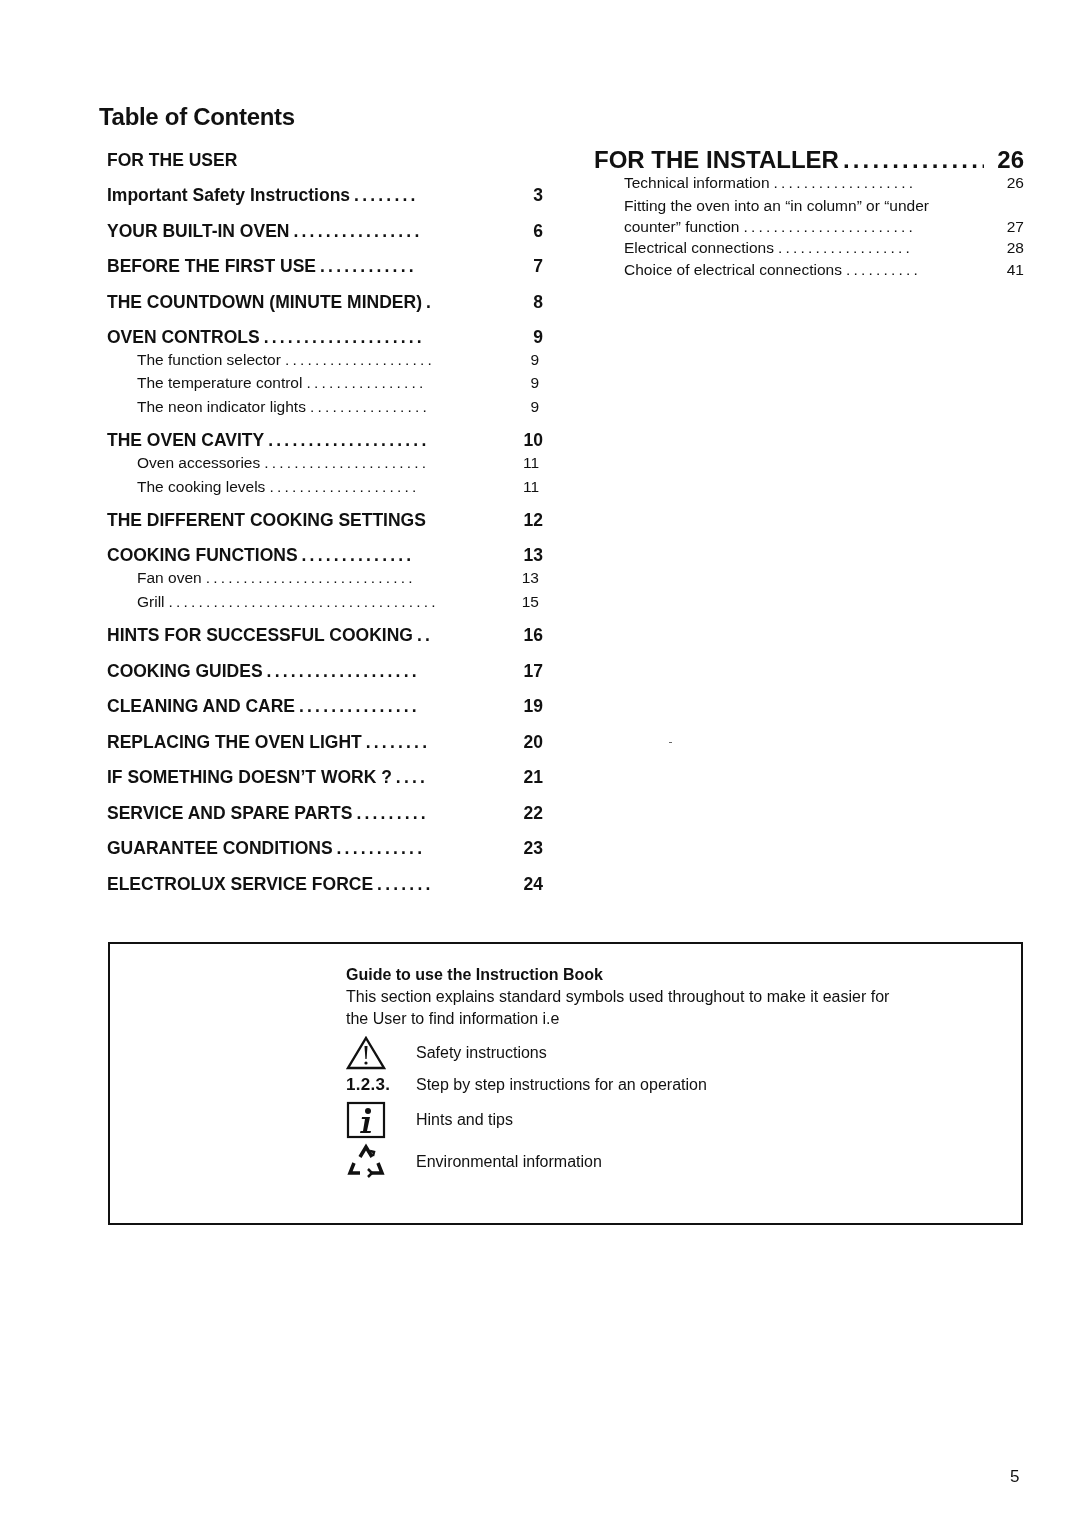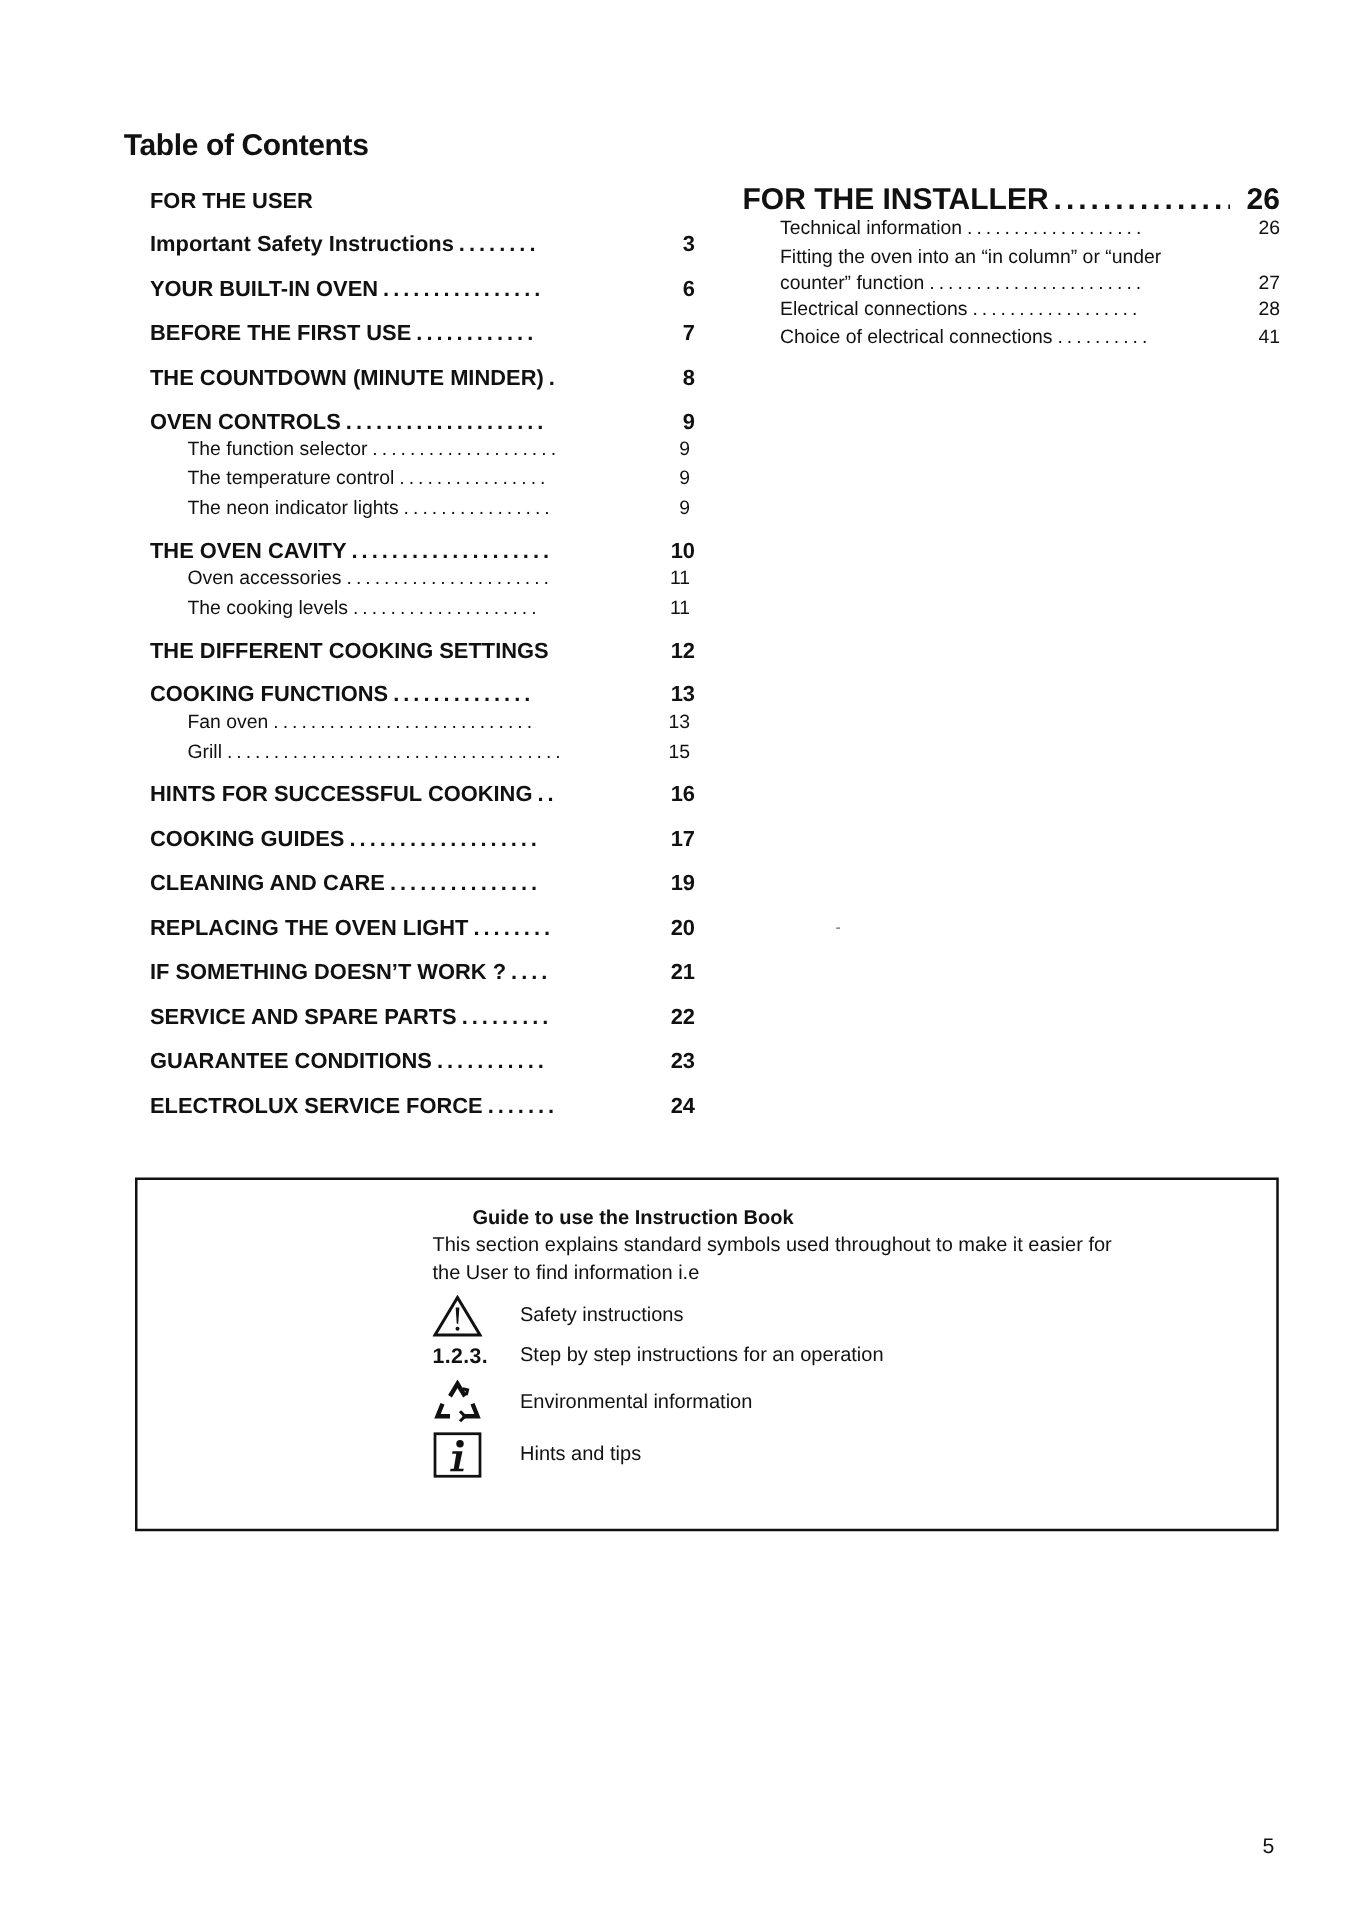--- a/index.html
+++ b/index.html
@@ -1,19 +1,19 @@
 <!DOCTYPE html>
 <html><head>
   <meta charset="utf-8">
   <style>
     html, body { margin: 0; padding: 0; background: #ffffff; }
     body { width: 1080px; height: 1528px; position: relative; overflow: hidden; color: #111111; font-family: "Liberation Sans", sans-serif; }
     .title { position: absolute; left: 99px; top: 103px; font-size: 24px; font-weight: bold; letter-spacing: -0.3px; }
     .col { position: absolute; }
-    .col-left { left: 120px; top: 148px; width: 436px; }
+    .col-left { left: 107px; top: 148px; width: 436px; }
     .col-right { left: 594px; top: 148px; width: 430px; }
     .row { display: flex; align-items: baseline; position: relative; white-space: nowrap; }
     .row .lbl { flex: 0 0 auto; }
     .row .dots { flex: 1 1 auto; overflow: hidden; letter-spacing: 3.2px; padding-left: 4px; }
     .row .pg { flex: 0 0 auto; text-align: right; width: 34px; }
     .h1 { font-weight: bold; font-size: 17.5px; height: 35.5px; line-height: 24px; }
     .h1 .dots { font-weight: bold; }
     .sub { font-size: 15.5px; height: 23.4px; line-height: 20px; padding-left: 30px; }
     .sub .pg { width: 30px; padding-right: 4px; }
     .h1.first { height: 35px; }
@@ -22,21 +22,21 @@
     .r-head .pg { width: 40px; }
     .r-sub { font-size: 15.5px; height: 22.5px; line-height: 20px; padding-left: 30px; }
     .r-sub .pg { width: 36px; }
     .r-sub.wrap { height: auto; display: block; }
     .r-sub.wrap .l1 { display: block; line-height: 20px; }
     .r-sub.wrap .line2 { display: flex; align-items: baseline; line-height: 22px; }
     .r-sub.wrap .line2 .dots { flex: 1 1 auto; overflow: hidden; letter-spacing: 3.2px; padding-left: 4px; }
     .r-sub.wrap .line2 .pg { flex: 0 0 auto; width: 36px; text-align: right; }
     .guide-box { position: absolute; left: 108px; top: 942px; width: 915px; height: 283px; border: 2px solid #111111; box-sizing: border-box; }
     .guide-inner { position: absolute; left: 346px; top: 964px; width: 580px; font-size: 16px; }
-    .guide-title { font-weight: bold; font-size: 16px; line-height: 22px; margin-left: 32px; }
+    .guide-title { font-weight: bold; font-size: 16px; line-height: 22px; }
     .guide-desc { font-size: 16px; line-height: 22px; width: 560px; }
     .legend { margin-top: 6px; }
     .legend-row { display: flex; align-items: center; height: 34px; }
     .legend-icon { width: 70px; flex: 0 0 70px; display: flex; align-items: center; }
     .legend-label { font-size: 16px; }
     .steps-icon { font-weight: bold; font-size: 17px; letter-spacing: 0.3px; }
     .page-number { position: absolute; left: 1010px; top: 1467px; font-size: 17px; }
     .stray-dot { position: absolute; left: 669px; top: 742px; width: 3px; height: 1px; background: #666; }
   </style>
 </head>
@@ -217,38 +217,38 @@
           <path d="M18.5,10 L21.5,10 L20.6,23 L19.4,23 Z" fill="#111"></path>
           <circle cx="20" cy="27" r="1.6" fill="#111"></circle>
         </svg>
       </span>
       <span class="legend-label">Safety instructions</span>
     </div>
     <div class="legend-row" style="height:30px">
       <span class="legend-icon steps-icon">1.2.3.</span>
       <span class="legend-label">Step by step instructions for an operation</span>
     </div>
+    <div class="legend-row" style="height:40px">
+      <span class="legend-icon">
+        <svg width="40" height="38" viewBox="0 0 40 38">
+          <rect x="2" y="2" width="36" height="34" fill="none" stroke="#111" stroke-width="2.2"></rect>
+          <circle cx="22" cy="10" r="3" fill="#111"></circle>
+          <path d="M16,16 L24,16 L21,30 L25,30 L24.5,32 L14,32 L14.5,30 L17,30 L19,18 L15.7,18 Z" fill="#111"></path>
+        </svg>
+      </span>
+      <span class="legend-label">Hints and tips</span>
+    </div>
     <div class="legend-row" style="height:44px">
       <span class="legend-icon">
         <svg width="40" height="38" viewBox="0 0 40 38">
           <path d="M14,14 L20,4 L26,14" fill="none" stroke="#111" stroke-width="3.5"></path>
           <path d="M24,8 L28,9 L27,13" fill="none" stroke="#111" stroke-width="2.5"></path>
           <path d="M8,20 L4,30 L14,30" fill="none" stroke="#111" stroke-width="3.5"></path>
           <path d="M32,20 L36,30 L24,30" fill="none" stroke="#111" stroke-width="3.5"></path>
           <path d="M22,26 L26,30 L22,34" fill="none" stroke="#111" stroke-width="2.5"></path>
         </svg>
       </span>
       <span class="legend-label">Environmental information</span>
     </div>
-    <div class="legend-row" style="height:40px">
-      <span class="legend-icon">
-        <svg width="40" height="38" viewBox="0 0 40 38">
-          <rect x="2" y="2" width="36" height="34" fill="none" stroke="#111" stroke-width="2.2"></rect>
-          <circle cx="22" cy="10" r="3" fill="#111"></circle>
-          <path d="M16,16 L24,16 L21,30 L25,30 L24.5,32 L14,32 L14.5,30 L17,30 L19,18 L15.7,18 Z" fill="#111"></path>
-        </svg>
-      </span>
-      <span class="legend-label">Hints and tips</span>
-    </div>
   </div>
 </div>
 
 <div class="page-number">5</div>
 
 </body></html>

